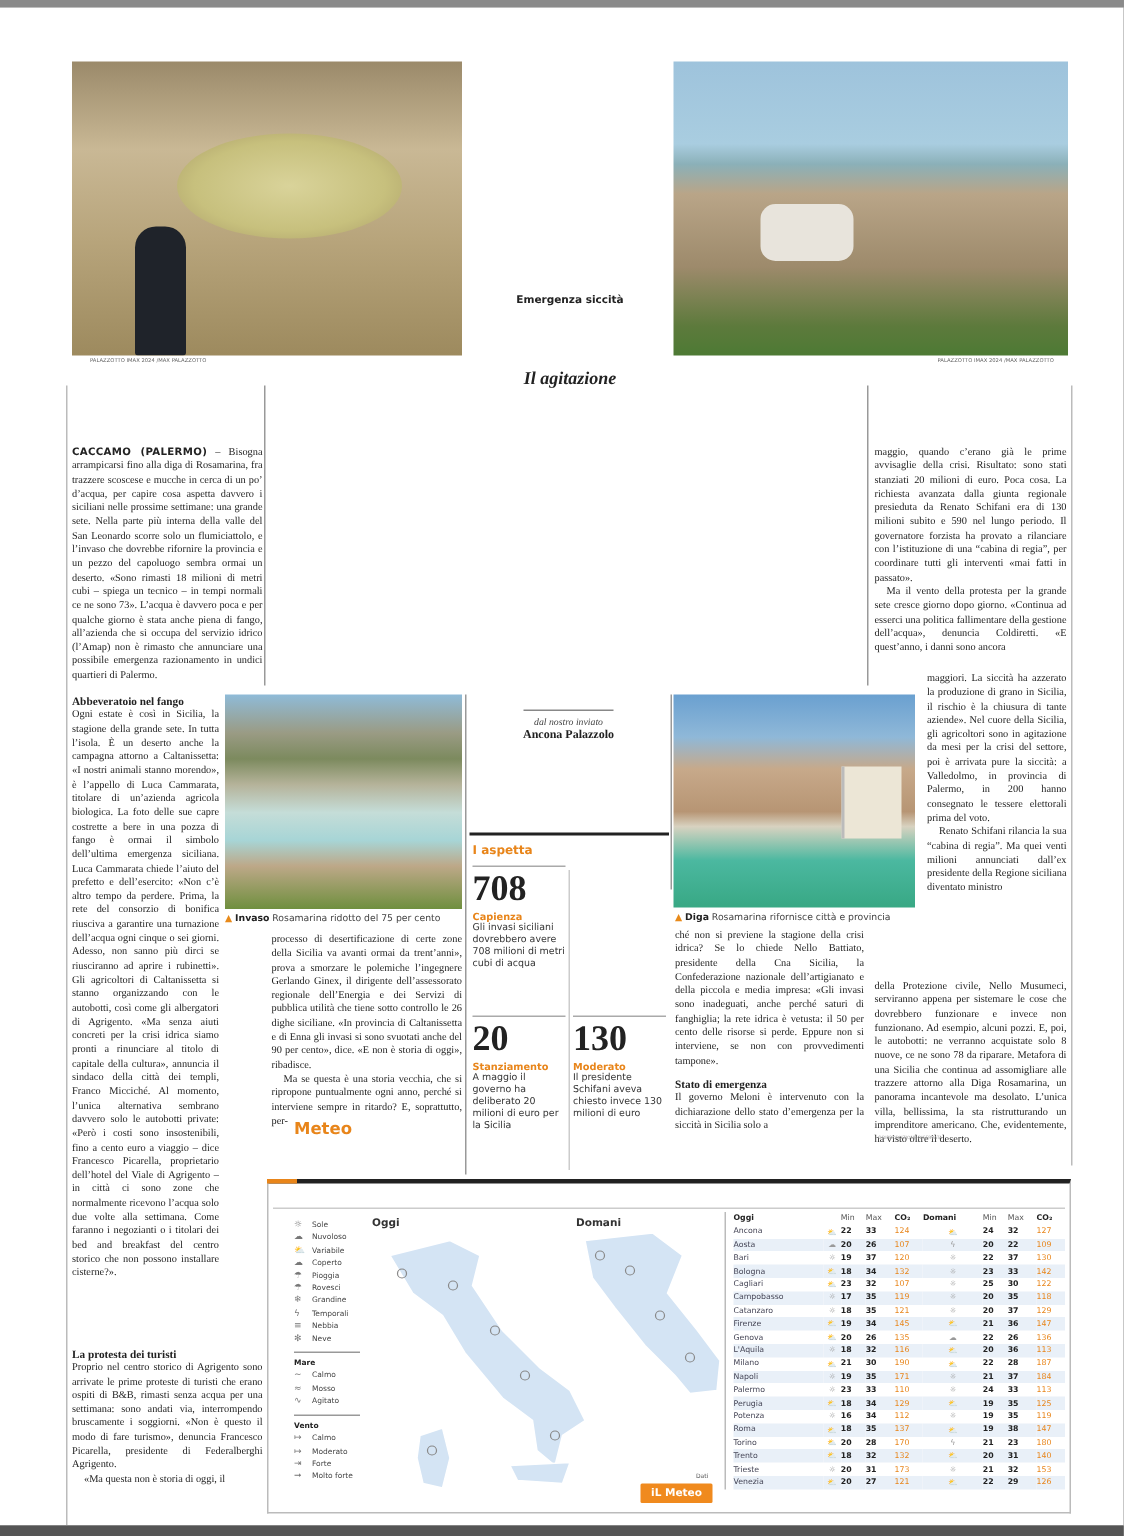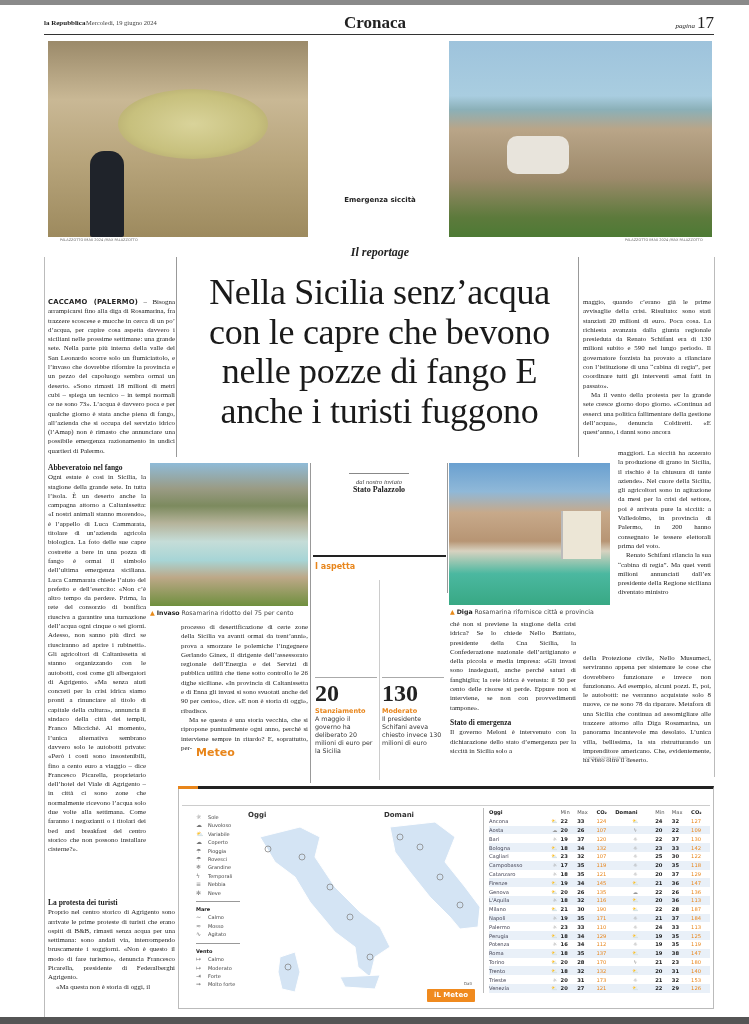--- a/index.html
+++ b/index.html
@@ -72,42 +72,35 @@
   .tbl td.ic{color:#999;text-align:center}
   .ilmeteo{position:absolute;left:427px;top:984px;width:48px;height:13px;background:#f08a1e;color:#fff;font:bold 7px "DejaVu Sans",sans-serif;text-align:center;line-height:13px;border-radius:1px}
   .dati{position:absolute;left:464px;top:976px;font:4px "DejaVu Sans",sans-serif;color:#555}
 </style>
 </head>
 <body>
 
 <div class="topbar"></div>
 <div class="page">
 
-  <div class="hdr">
-    <span class="logo">la Repubblica</span>
-    <span class="date">Mercoledì, 19 giugno 2024</span>
-    <span class="section">Cronaca</span>
-    <span class="pagenum"><i>pagina</i><span>17</span></span>
-  </div>
 
   <div class="photo ph1">
     <div class="pond"></div>
     <div class="man"></div>
   </div>
   <div class="credit" style="left:60px;top:233px">PALAZZOTTO IMAX 2024 /MAX PALAZZOTTO</div>
 
   <div class="capt-title">Emergenza siccità</div>
 
   <div class="photo ph2">
     <div class="cow"></div>
   </div>
   <div class="credit" style="left:625px;top:233px">PALAZZOTTO IMAX 2024 /MAX PALAZZOTTO</div>
 
-  <div class="kicker">Il reportage</div>
-  <div class="title">Nella Sicilia senz’acqua con le capre che bevono nelle pozze di fango E anche i turisti fuggono</div>
+  <div class="kicker">Il agitazione</div>
 
   <div class="vline" style="left:176px;top:252px;height:200px"></div>
   <div class="vline" style="left:578px;top:252px;height:200px"></div>
   <div class="vline" style="left:310px;top:458px;height:320px"></div>
   <div class="vline" style="left:447px;top:458px;height:130px"></div>
   <div class="vline" style="left:44px;top:252px;height:760px;background:#bbb"></div>
   <div class="vline" style="left:714px;top:252px;height:520px;background:#bbb"></div>
 
   <div class="col" style="left:48px;top:292px;width:127px">
     <span class="lead">CACCAMO (PALERMO)</span><span> – Bisogna arrampicarsi fino alla diga di Rosamarina, fra trazzere scoscese e mucche in cerca di un po’ d’acqua, per capire cosa aspetta davvero i siciliani nelle prossime settimane: una grande sete. Nella parte più interna della valle del San Leonardo scorre solo un flumiciattolo, e l’invaso che dovrebbe rifornire la provincia e un pezzo del capoluogo sembra ormai un deserto. «Sono rimasti 18 milioni di metri cubi – spiega un tecnico – in tempi normali ce ne sono 73». L’acqua è davvero poca e per qualche giorno è stata anche piena di fango, all’azienda che si occupa del servizio idrico (l’Amap) non è rimasto che annunciare una possibile emergenza razionamento in undici quartieri di Palermo.</span>
@@ -121,25 +114,31 @@
   <div class="pcap" style="left:150px;top:604px"><span class="tri">▲</span> <b>Invaso</b><span> Rosamarina ridotto del 75 per cento</span></div>
 
   <div class="col" style="left:181px;top:617px;width:127px">
     <span>processo di desertificazione di certe zone della Sicilia va avanti ormai da trent’anni», prova a smorzare le polemiche l’ingegnere Gerlando Ginex, il dirigente dell’assessorato regionale dell’Energia e dei Servizi di pubblica utilità che tiene sotto controllo le 26 dighe siciliane. «In provincia di Caltanissetta e di Enna gli invasi si sono svuotati anche del 90 per cento», dice. «E non è storia di oggi», ribadisce.</span><br>
     <span style="display:inline-block;text-indent:8px">Ma se questa è una storia vecchia, che si ripropone puntualmente ogni anno, perché si interviene sempre in ritardo? E, soprattutto, per-</span>
   </div>
 
   <div class="byline">
     <div class="rule"></div>
     <div class="by1">dal nostro inviato</div>
-    <div class="by2">Stato Palazzolo</div>
+    <div class="by2">Ancona Palazzolo</div>
   </div>
 
   <div class="numbers-rule"></div>
   <div class="numbers-title">I aspetta</div>
+  <div class="num" style="left:315px;top:572px">
+    <div class="rule"></div>
+    <div class="big">708</div>
+    <div class="lbl">Capienza</div>
+    <div class="txt">Gli invasi siciliani dovrebbero avere 708 milioni di metri cubi di acqua</div>
+  </div>
   <div class="vline" style="left:379px;top:575px;height:200px;background:#ccc"></div>
   <div class="num" style="left:315px;top:672px">
     <div class="rule"></div>
     <div class="big">20</div>
     <div class="lbl">Stanziamento</div>
     <div class="txt">A maggio il governo ha deliberato 20 milioni di euro per la Sicilia</div>
   </div>
   <div class="num" style="left:382px;top:672px">
     <div class="rule"></div>
     <div class="big">130</div>

